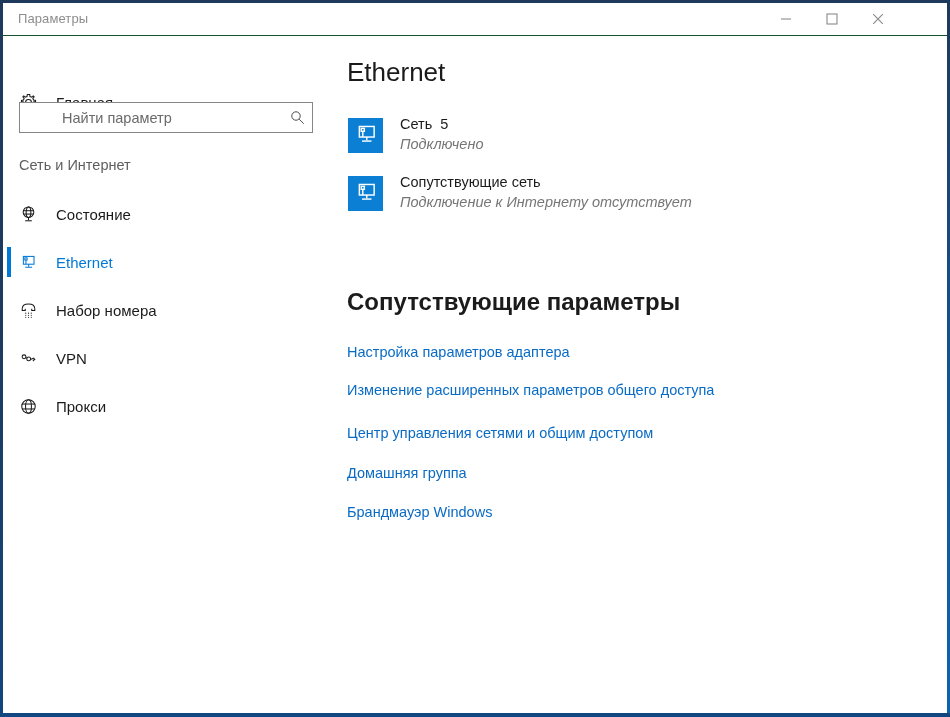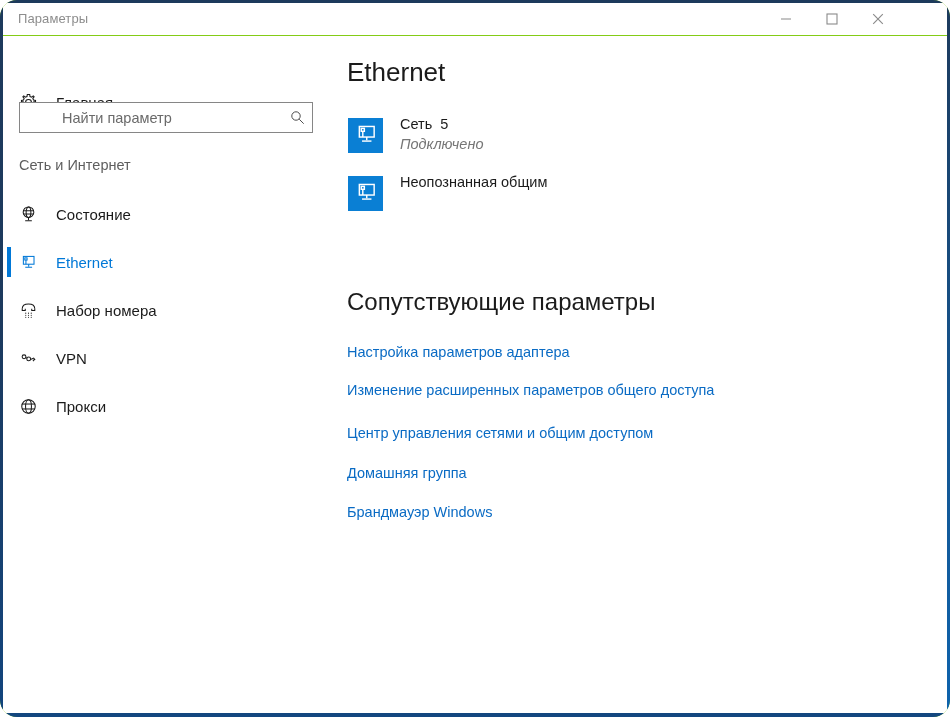--- a/index.html
+++ b/index.html
@@ -10,23 +10,22 @@
     overflow: hidden;
     background: #ffffff;
     font-family: "Liberation Sans", sans-serif;
   }
 
   
   #window {
     position: relative;
     width: 950px;
     height: 717px;
-    background: #84cc16;
+    background: #14532d;
     overflow: hidden;
-    border-radius: 17px;
   }
   .border-top {
     position: absolute; left: 0; top: 0;
     width: 950px; height: 3px;
     background: #1d3a5c;
   }
   .border-left {
     position: absolute; left: 0; top: 0;
     width: 3px; height: 717px;
     background: linear-gradient(to bottom, #1d3a5c 0%, #1c3a5e 45%, #12457e 100%);
@@ -151,21 +150,21 @@
     font-size: 14.5px; color: #1b1b1b;
     white-space: pre; line-height: 20px;
   }
   .net-status {
     font-size: 14.5px; color: #767676;
     white-space: nowrap; line-height: 20px; font-style: italic;
   }
 
   #related-title {
     position: absolute; left: 14px; top: 252px;
-    font-size: 24px; font-weight: 400;
+    font-size: 24px; font-weight: 700;
     color: #1b1b1b; white-space: nowrap;
   }
   .related-link {
     position: absolute; left: 14px;
     font-size: 14.5px; color: #0a6bc4;
     text-decoration: none; white-space: nowrap;
     cursor: default;
   }
   #link-0 { top: 308px; }
   #link-1 { top: 346px; }
@@ -352,21 +351,22 @@
           <g fill="none" stroke="#ffffff" stroke-width="1.5">
             <rect x="6.6" y="3.6" width="15.4" height="11"></rect>
             <rect x="8.6" y="5.6" width="3.2" height="3"></rect>
             <line x1="10.2" y1="8.6" x2="10.2" y2="14.6"></line>
             <line x1="14.3" y1="14.6" x2="14.3" y2="18"></line>
             <line x1="9.4" y1="18.8" x2="19.2" y2="18.8"></line>
           </g>
         </svg>
       </span>
       <span class="net-text">
-        <div class="net-name">Неопознанная общим</div>
+        <div class="net-name">Сопутствующие сеть</div>
+        <div class="net-status">Подключение к Интернету отсутствует</div>
       </span>
     </div>
 
     <div id="related-title">Сопутствующие параметры</div>
 
     <a class="related-link" id="link-0" href="#">Настройка параметров адаптера</a>
     <a class="related-link" id="link-1" href="#">Изменение расширенных параметров общего доступа</a>
     <a class="related-link" id="link-2" href="#">Центр управления сетями и общим доступом</a>
     <a class="related-link" id="link-3" href="#">Домашняя группа</a>
     <a class="related-link" id="link-4" href="#">Брандмауэр Windows</a>

